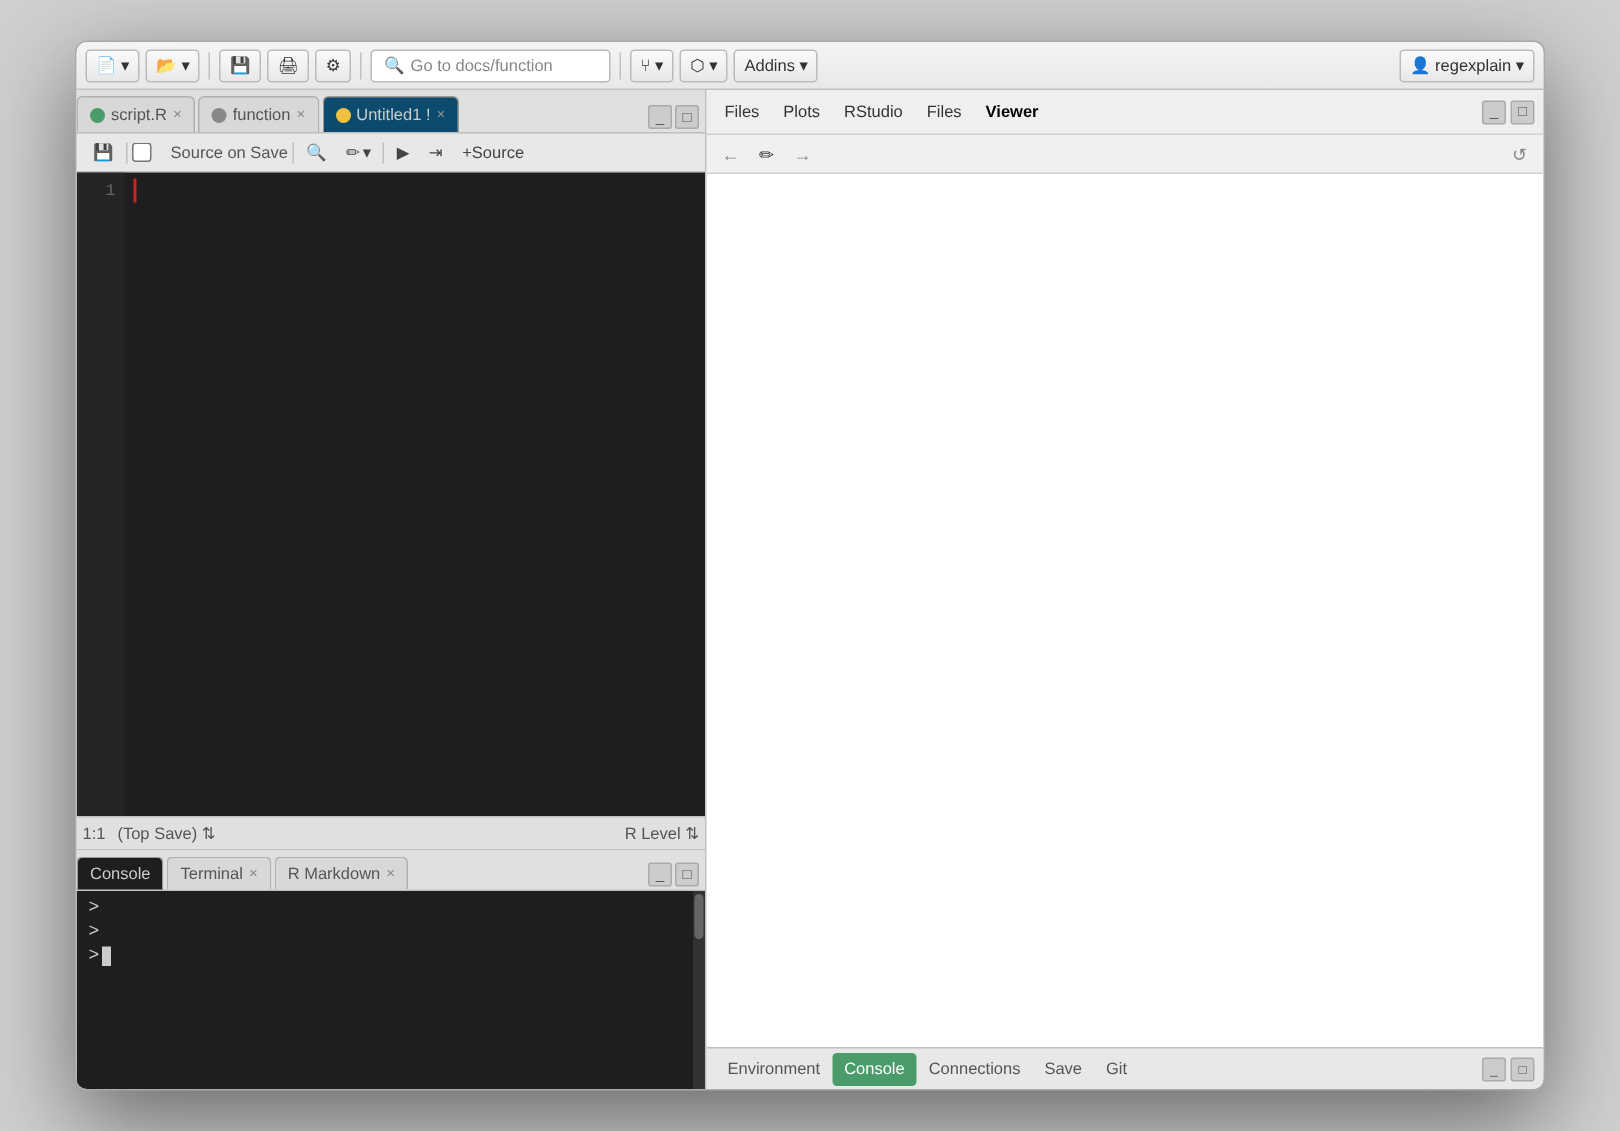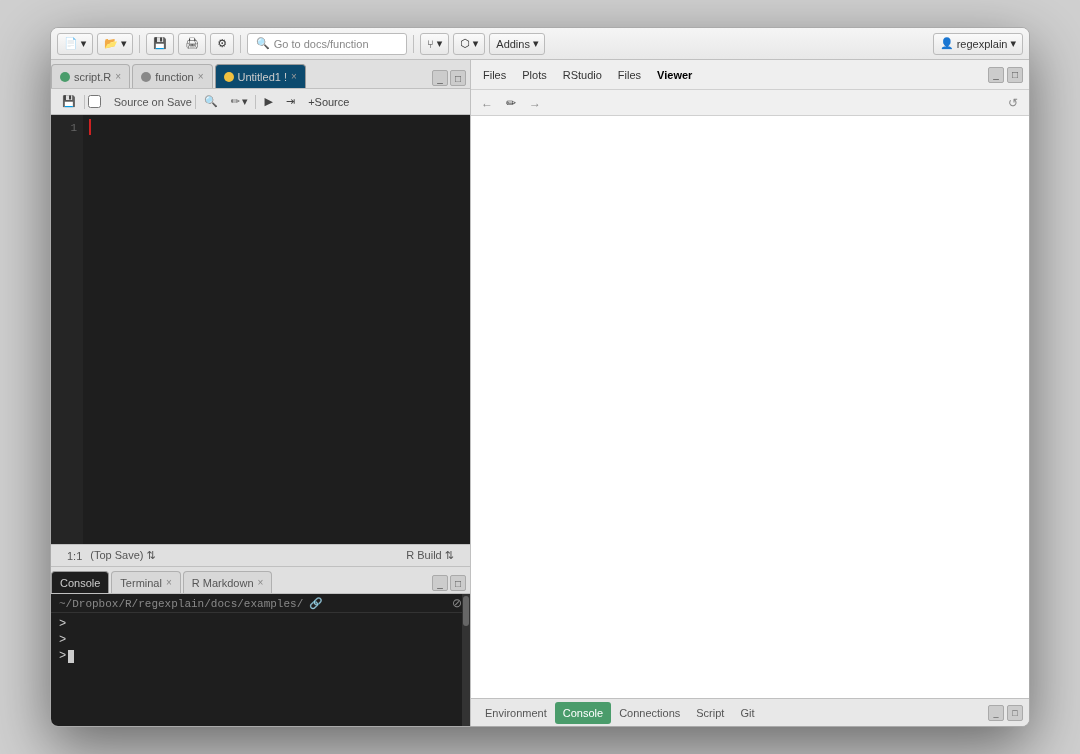--- a/index.html
+++ b/index.html
@@ -265,21 +265,21 @@
       height: 16px;
       background: #cc2222;
     }
     
     .editor-statusbar {
       height: 22px;
       background: #e0e0e0;
       border-top: 1px solid #c0c0c0;
       display: flex;
       align-items: center;
-      padding: 0 16px;
+      padding: 0 4px;
       font-size: 11px;
       color: #555;
       gap: 8px;
       flex-shrink: 0;
     }
     .statusbar-right {
       margin-left: auto;
     }
     
     .console-area {
@@ -596,21 +596,21 @@
             <span class="line-num">1</span>
           </div>
           <div class="code-content">
             <div class="cursor-line"></div>
           </div>
         </div>
 
         <div class="editor-statusbar">
           <span>1:1</span>
           <span>(Top Save) ⇅</span>
-          <span class="statusbar-right">R Build ⇅</span>
+          <span class="statusbar-right">R Level ⇅</span>
         </div>
       </div>
 
       <div class="console-area">
 
         <div class="console-tabs">
           <div class="console-tab active">
             <span>Console</span>
           </div>
           <div class="console-tab">
@@ -621,27 +621,20 @@
             <span>R Markdown</span>
             <span class="tab-close">×</span>
           </div>
           <div class="console-tabs-right">
             <div class="tabs-right-btn">_</div>
             <div class="tabs-right-btn">□</div>
           </div>
         </div>
 
         <div class="console-content">
-          <div class="console-path-bar">
-            <span class="console-path">
-              <span>~/Dropbox/R/regexplain/docs/examples/</span>
-              <span style="color:#5a9fd4;">🔗</span>
-            </span>
-            <span style="margin-left:auto;color:#888;cursor:pointer;">⊘</span>
-          </div>
           <div class="console-body">
             <div class="console-prompt">
               <span>&gt;</span>
             </div>
             <div class="console-prompt">
               <span>&gt;</span>
             </div>
             <div class="console-prompt">
               <span>&gt;</span>
               <span class="console-cursor"></span>
@@ -691,21 +684,21 @@
         <div class="br-tab">
           <span>Environment</span>
         </div>
         <div class="br-tab active">
           <span>Console</span>
         </div>
         <div class="br-tab">
           <span>Connections</span>
         </div>
         <div class="br-tab">
-          <span>Script</span>
+          <span>Save</span>
         </div>
         <div class="br-tab">
           <span>Git</span>
         </div>
         <div class="br-tabs-right">
           <div class="br-tabs-right-btn">_</div>
           <div class="br-tabs-right-btn">□</div>
         </div>
       </div>
     </div>

